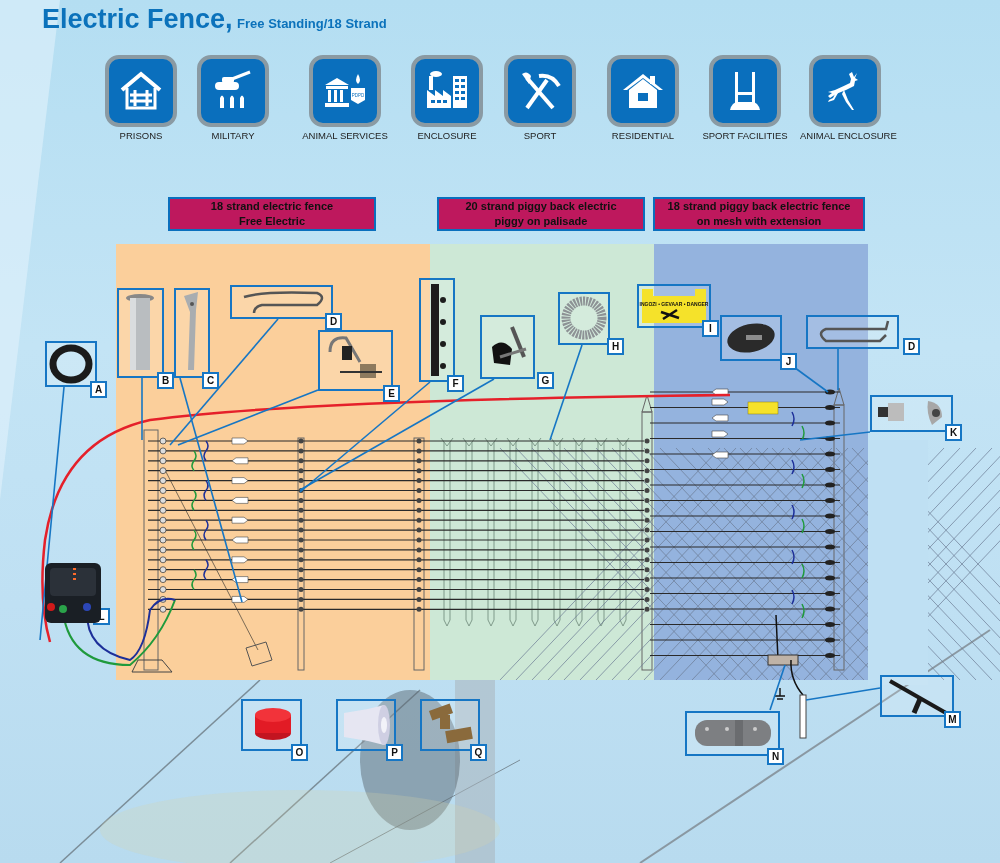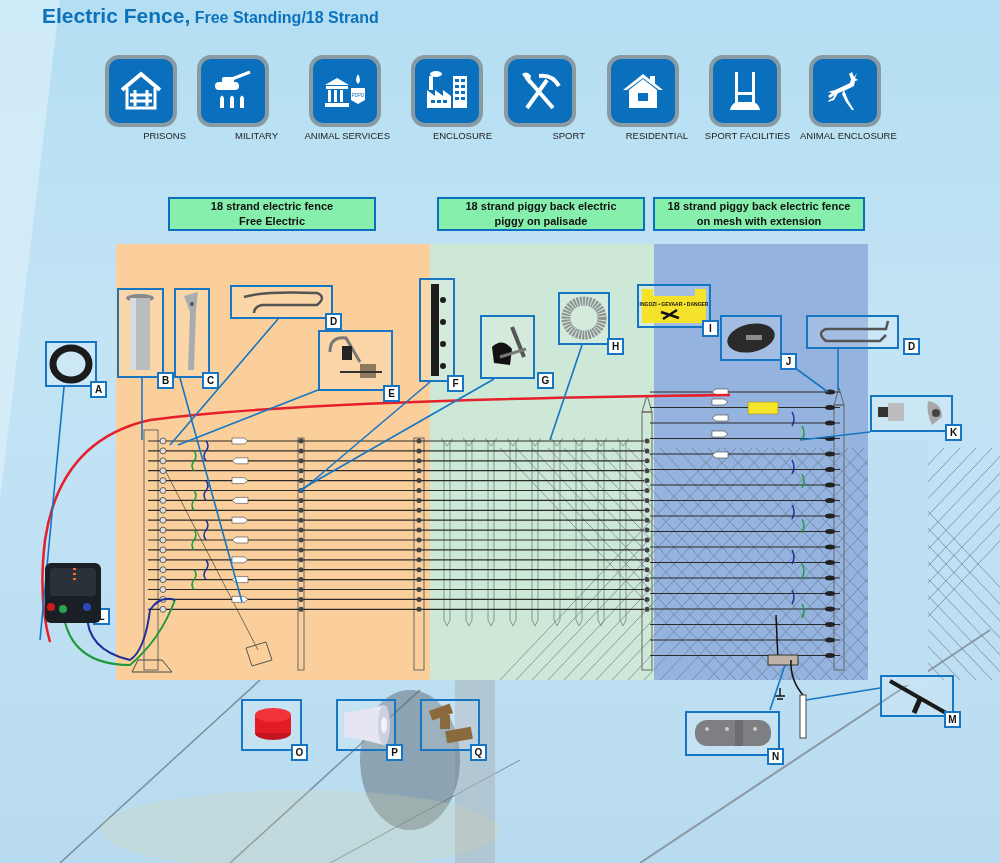--- a/index.html
+++ b/index.html
@@ -1,27 +1,27 @@
 <!DOCTYPE html>
 <html><head>
 <meta charset="utf-8">
 <style>
   html,body{margin:0;padding:0;}
   body{width:1000px;height:863px;position:relative;overflow:hidden;
     font-family:"Liberation Sans",sans-serif;
     background:linear-gradient(180deg,#b4def2 0%,#c3e4f5 40%,#bfe0f3 70%,#b8dbef 100%);}
   .bgstreak{position:absolute;pointer-events:none;}
   .title{position:absolute;left:42px;top:4px;color:#0b72bb;font-weight:bold;white-space:nowrap;}
-  .title .main{font-size:21px;}
-  .title .sub{font-size:16px;}
-  .sector{position:absolute;top:55px;width:90px;text-align:right;}
+  .title .main{font-size:27px;}
+  .title .sub{font-size:13px;}
+  .sector{position:absolute;top:55px;width:90px;text-align:center;}
   .sector .ic{width:64px;height:64px;margin:0 auto;border:4px solid #8a9aa3;border-radius:14px;background:#0a6fbd;display:flex;align-items:center;justify-content:center;}
   .sector .ic svg{width:46px;height:46px;}
   .sector .lbl{font-size:9.5px;color:#222;margin-top:3px;white-space:nowrap;}
-  .caption{position:absolute;top:197px;height:34px;border:2px solid #0a6fbd;background:#86efac;font-size:11px;font-weight:bold;color:#111;text-align:center;line-height:15px;display:flex;align-items:center;justify-content:center;box-sizing:border-box;}
+  .caption{position:absolute;top:197px;height:34px;border:2px solid #0a6fbd;background:#be185d;font-size:11px;font-weight:bold;color:#111;text-align:center;line-height:15px;display:flex;align-items:center;justify-content:center;box-sizing:border-box;}
   .panel{position:absolute;top:244px;height:436px;}
   .callout{position:absolute;border:2px solid #1676c4;box-sizing:border-box;background:rgba(255,255,255,0.15);}
   .tag{position:absolute;width:13px;height:13px;border:2px solid #1676c4;background:#fff;font-size:10px;font-weight:bold;color:#111;text-align:center;line-height:13px;}
   svg.overlay{position:absolute;left:0;top:0;}
 </style>
 </head>
 <body>
 
 <svg class="overlay bgstreak" width="1000" height="863">
   <polygon points="0,0 60,0 0,500" fill="#e1f2fb" opacity="0.6"></polygon>
@@ -144,21 +144,21 @@
 </div>
 
 <div class="caption" style="left:168px;width:208px">
   <div>
       <div>18 strand electric fence</div>
       <div>Free Electric</div>
     </div>
 </div>
 <div class="caption" style="left:437px;width:208px">
   <div>
-      <div>18 strand piggy back electric</div>
+      <div>20 strand piggy back electric</div>
       <div>piggy on palisade</div>
     </div>
 </div>
 <div class="caption" style="left:653px;width:212px">
   <div>
       <div>18 strand piggy back electric fence</div>
       <div>on mesh with extension</div>
     </div>
 </div>
 

